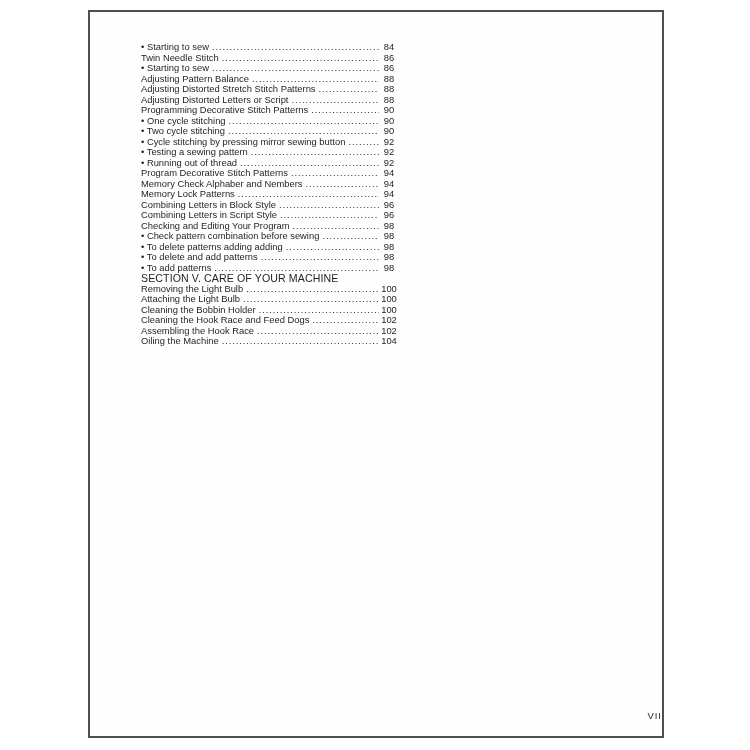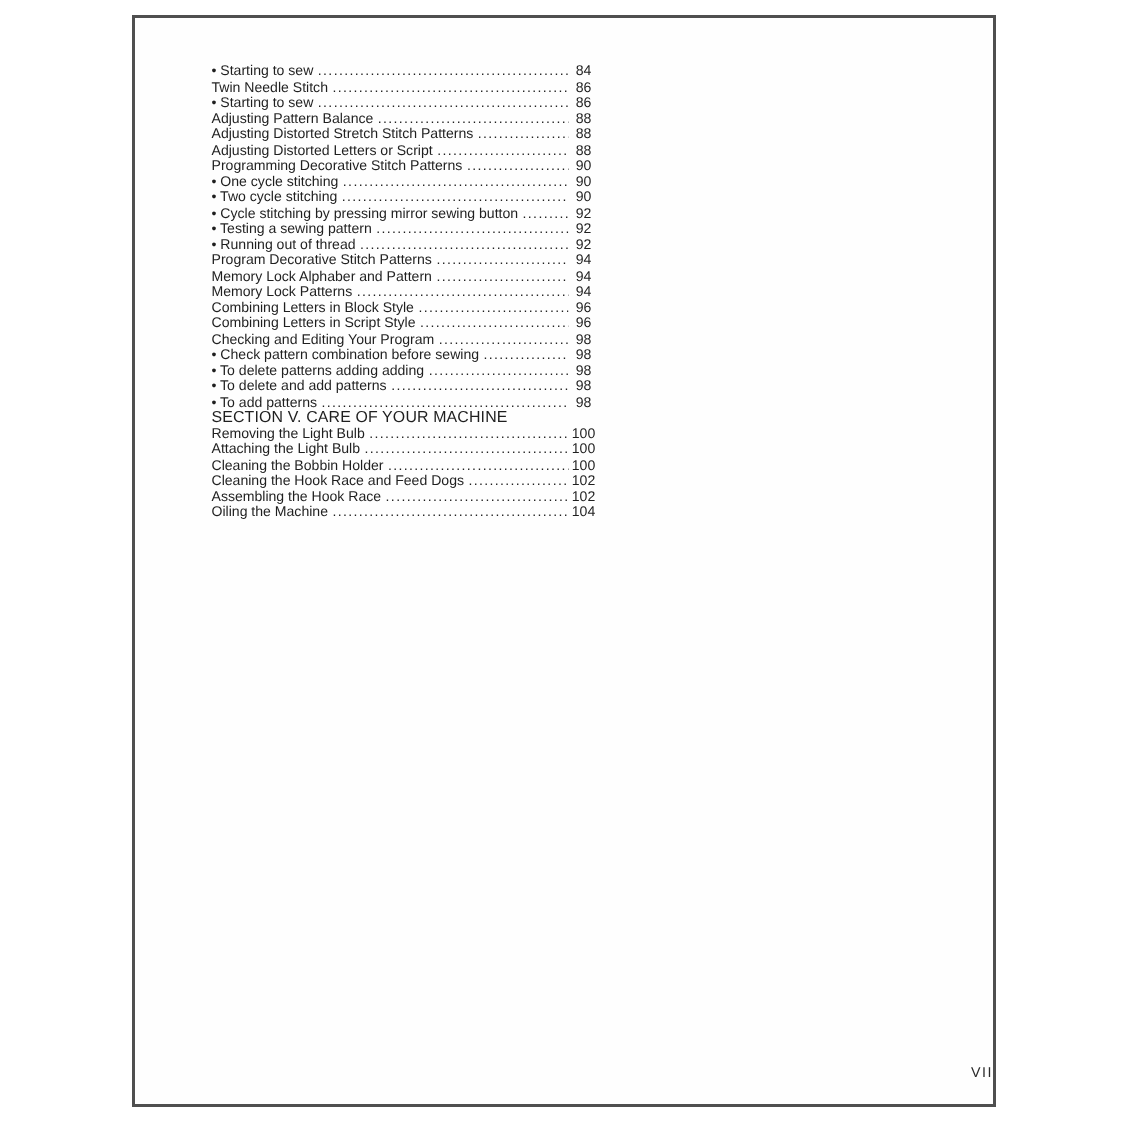--- a/index.html
+++ b/index.html
@@ -133,21 +133,21 @@
         <span class="toc-label">• Running out of thread</span>
         <span class="toc-dots"></span>
         <span class="toc-page">92</span>
       </div>
       <div class="toc-row">
         <span class="toc-label">Program Decorative Stitch Patterns</span>
         <span class="toc-dots"></span>
         <span class="toc-page">94</span>
       </div>
       <div class="toc-row">
-        <span class="toc-label">Memory Lock Alphaber and Pattern</span>
+        <span class="toc-label">Memory Check Alphaber and Nembers</span>
         <span class="toc-dots"></span>
         <span class="toc-page">94</span>
       </div>
       <div class="toc-row">
         <span class="toc-label">Memory Lock Patterns</span>
         <span class="toc-dots"></span>
         <span class="toc-page">94</span>
       </div>
       <div class="toc-row">
         <span class="toc-label">Combining Letters in Block Style</span>

